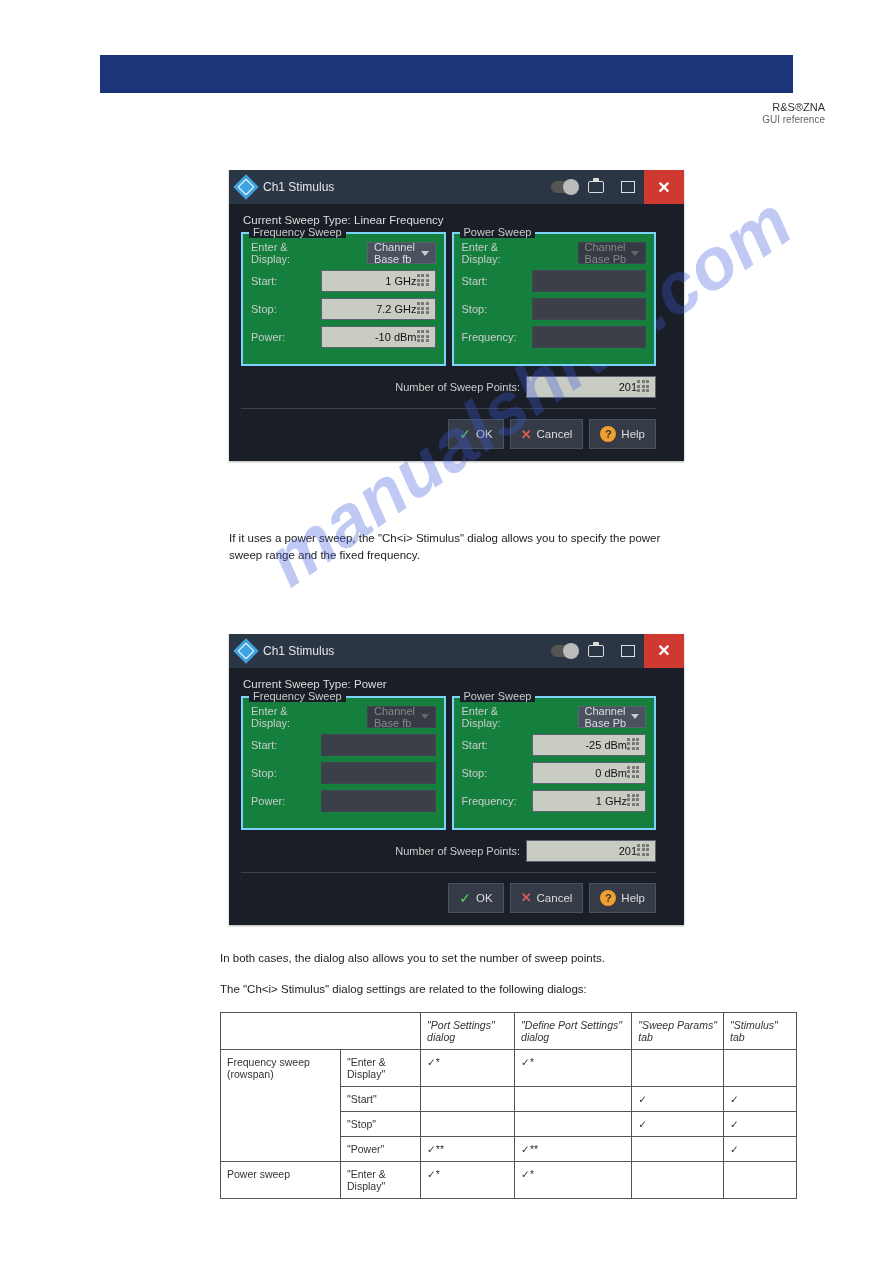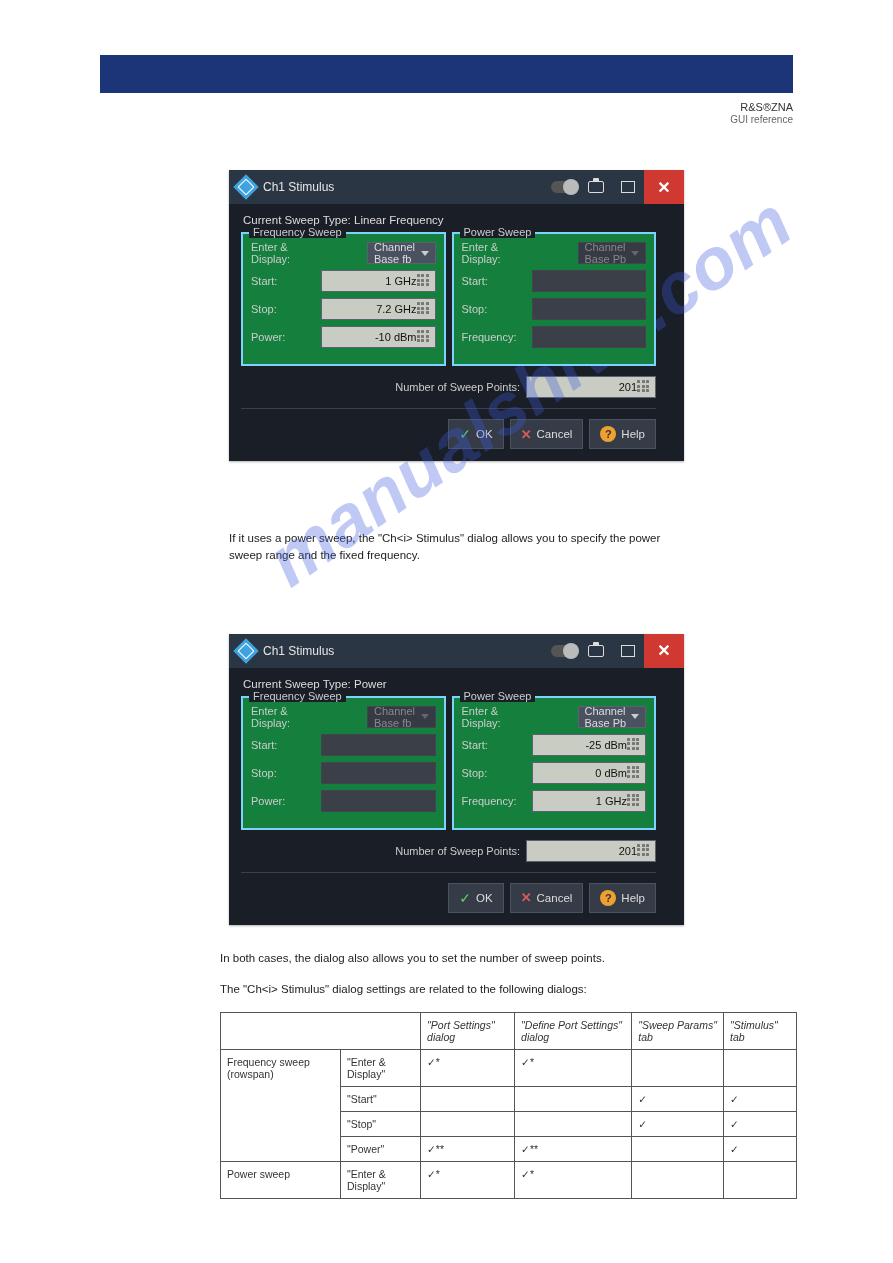--- a/index.html
+++ b/index.html
@@ -27,21 +27,21 @@
   }
   .sub-heading {
     font-size: 12px;
     font-weight: bold;
     margin: 14px 0 6px 120px;
     color: #111;
   }
   .page-header-right {
     font-size: 11px;
     text-align: right;
-    padding: 8px 100px 0 0;
+    padding: 8px 68px 0 0;
     color: #333;
   }
   .page-header-right .small {
     font-size: 10px;
     color: #666;
   }
   .dialogs {
     display: flex;
     flex-direction: column;
     gap: 55px;

